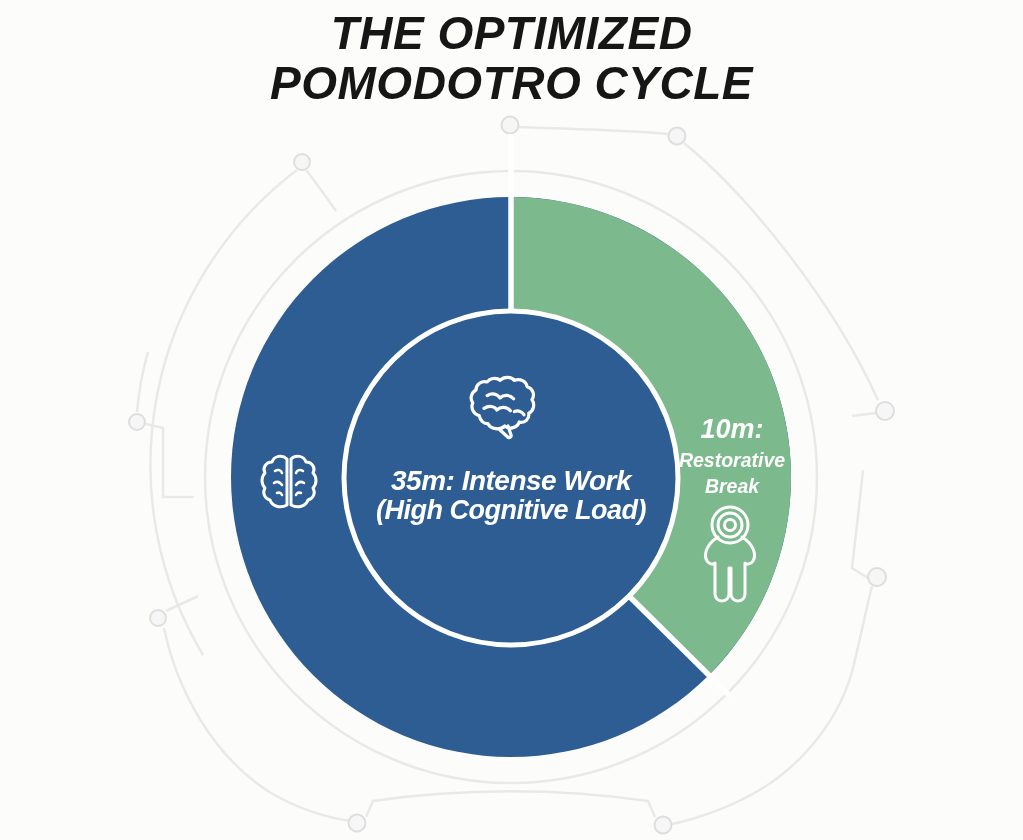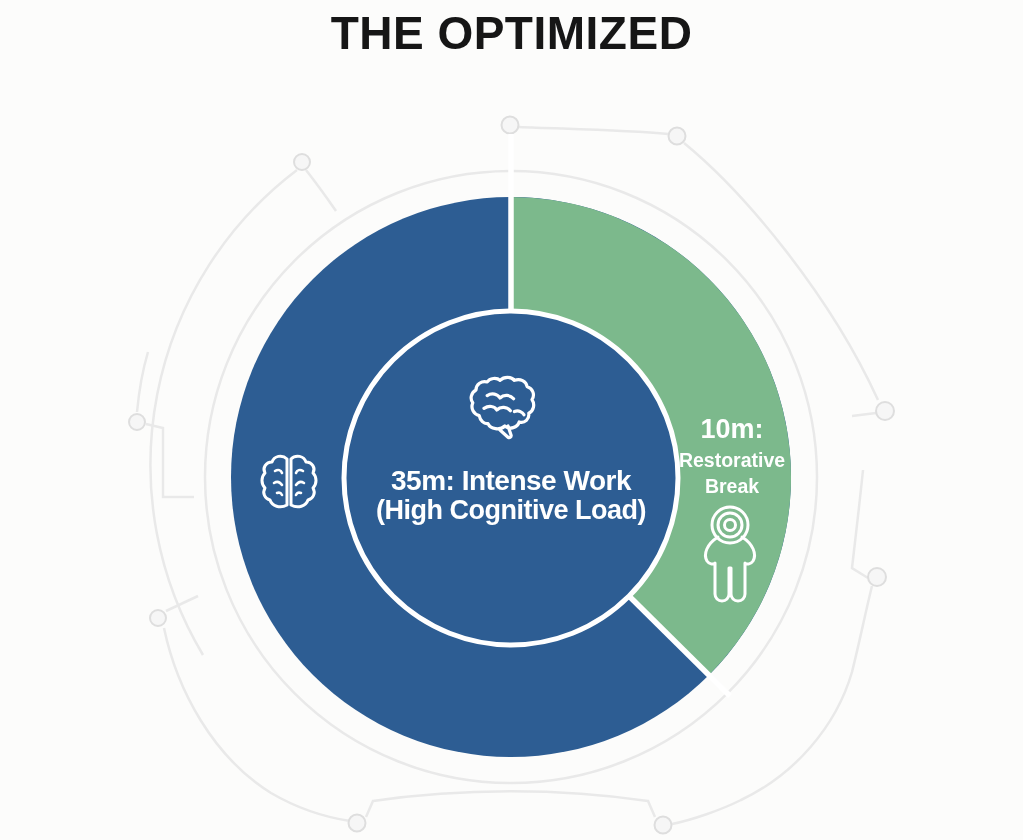--- a/index.html
+++ b/index.html
@@ -8,20 +8,21 @@
     width: 1023px;
     height: 840px;
     overflow: hidden;
     background: #fcfcfb;
     font-family: "Liberation Sans", sans-serif;
   }
   .stage {
     position: relative;
     width: 1023px;
     height: 840px;
+    font-style: italic;
   }
   .title {
     position: absolute;
     top: 8px;
     left: 0;
     width: 100%;
     text-align: center;
     font-weight: bold;
     font-size: 46px;
     line-height: 50px;
@@ -45,20 +46,21 @@
     text-anchor: middle;
   }
 </style>
 </head>
 <body>
 
 <div class="stage">
 
   <div class="title">
     <div>THE OPTIMIZED</div>
+    <div>POMODOTRO CYCLE</div>
   </div>
 
   <svg class="chart" width="1023" height="840" viewBox="0 0 1023 840">
 
     <g>
       <circle class="deco" cx="511" cy="477" r="306"></circle>
       <path class="deco" d="M203,655 A370,370 0 0 1 297,170"></path>
       <path class="deco" d="M519,127 C565,129 625,130 668,134"></path>
       <path class="deco" d="M684,143 C745,193 830,295 878,400"></path>
       <path class="deco" d="M876,413 L852,416"></path>

